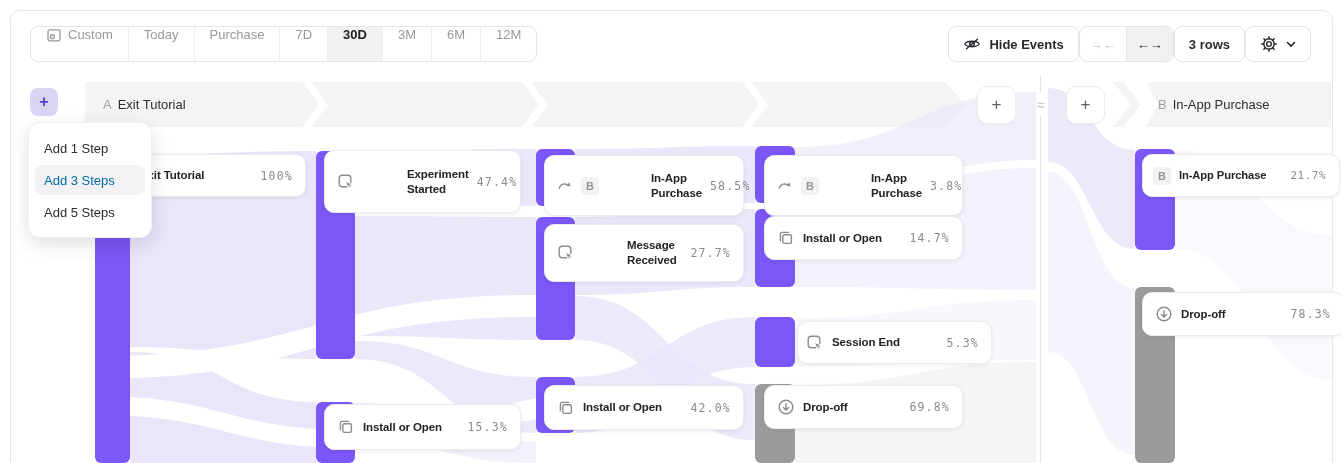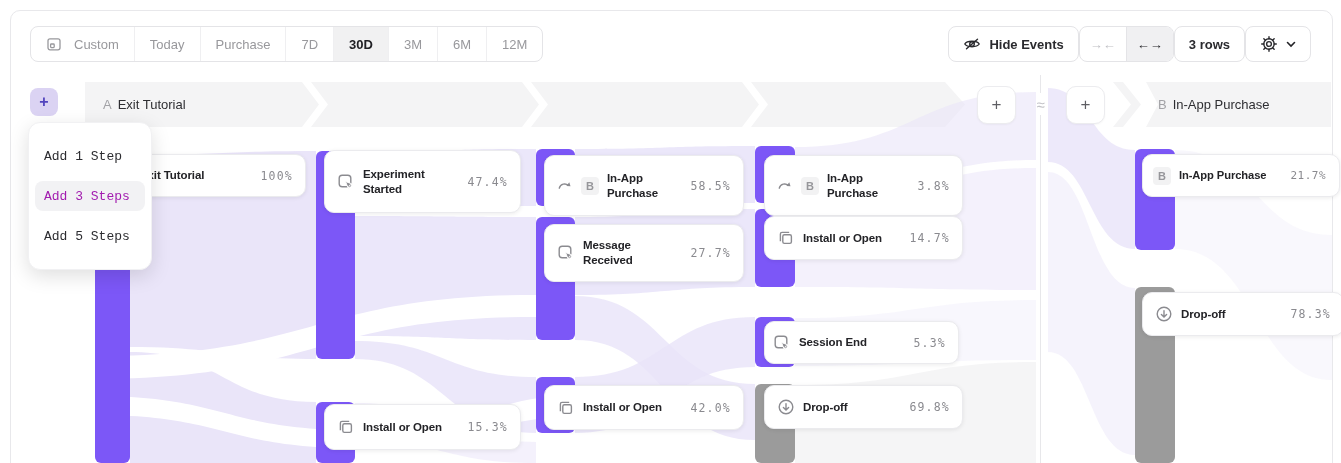--- a/index.html
+++ b/index.html
@@ -4,21 +4,21 @@
 <style>
   html,body{margin:0;padding:0;width:1341px;height:463px;background:#fff;
     font-family:"Liberation Sans",sans-serif;overflow:hidden;position:relative;}
   .abs{position:absolute;}
   
   .app-card{position:absolute;left:10px;top:10px;width:1321px;height:470px;
     border:1px solid #E8E8EB;border-radius:10px;background:#fff;}
   
   .seg{position:absolute;left:30px;top:26px;height:34px;display:flex;align-items:stretch;
     border:1px solid #E4E4E7;border-radius:8px;background:#fff;overflow:hidden;}
-  .seg-item{display:flex;align-items:center;gap:12px;padding:0 15px;font-size:13px;
+  .seg-item{display:flex;align-items:flex-start;gap:6px;padding:0 15px;font-size:13px;
     color:#98989C;font-weight:500;border-left:1px solid #EFEFF1;cursor:pointer;white-space:nowrap;}
   .seg-item:first-child{border-left:none;}
   .seg-item.active{background:#F1F1F2;color:#212125;font-weight:700;}
   .rtools{position:absolute;right:30px;top:26px;display:flex;height:36px;}
   .tbtn{display:inline-flex;align-items:center;gap:8px;padding:0 14px;border:1px solid #E4E4E7;
     border-radius:8px;background:#fff;font-size:13px;font-weight:700;color:#2A2A2E;cursor:pointer;}
   .tseg{display:flex;border:1px solid #E4E4E7;border-radius:8px;overflow:hidden;background:#fff;}
   .tseg-cell{display:flex;align-items:center;padding:0 10px;font-size:13px;cursor:pointer;}
   .tseg-cell.dim{color:#BFBFC4;}
   .tseg-cell.on{background:#F0F0F2;color:#232327;border-left:1px solid #E4E4E7;font-weight:600;}
@@ -40,33 +40,33 @@
   .plus-white{position:absolute;width:37px;height:36px;border-radius:10px;background:#fff;
     border:1px solid #ECECEF;color:#5E5E63;font-size:17px;display:flex;align-items:center;
     justify-content:center;cursor:pointer;box-shadow:0 1px 2px rgba(0,0,0,.04);z-index:5;}
   .divider{position:absolute;left:1040px;top:75px;width:1px;height:388px;background:#E7E7EA;}
   .approx{position:absolute;left:1029px;top:93px;width:23px;height:22px;background:#fff;
     color:#C3C3C8;font-size:15px;display:flex;align-items:center;justify-content:center;}
   
   .menu{position:absolute;left:28px;top:122px;width:110px;background:#fff;border-radius:12px;
     border:1px solid #F1F1F3;box-shadow:0 6px 20px rgba(0,0,0,.13);padding:8px 6px;z-index:40;}
   .menu-item{height:30px;display:flex;align-items:center;padding:0 9px;font-size:13px;
-    color:#2D2D31;border-radius:8px;cursor:pointer;white-space:nowrap;margin:10px 0;font-family:Liberation Mono, monospace;}
-  .menu-item.hl{background:#F2F2F4;color:#a21caf;}
+    color:#2D2D31;border-radius:8px;cursor:pointer;white-space:nowrap;margin:2px 0;}
+  .menu-item.hl{background:#F2F2F4;color:#0369a1;}
   
   .bar{position:absolute;border-radius:6px;background:#7C57F7;z-index:10;cursor:pointer;}
   .bar.gray{background:#9B9B9B;}
   
   .node{position:absolute;background:#fff;border:1px solid #EBEBEE;border-radius:10px;
     box-shadow:0 1px 4px rgba(0,0,0,.08);display:flex;align-items:center;gap:8px;
     padding:0 12px;z-index:20;cursor:pointer;}
   .node .label{font-size:11.5px;font-weight:700;color:#232327;line-height:1.3;letter-spacing:-.1px;}
   .node .pct{margin-left:auto;font-family:"DejaVu Sans Mono",monospace;font-size:11.5px;
     color:#8A8A8F;letter-spacing:1.2px;white-space:nowrap;}
-  .node .wrap{width:72px;}
+  .node .wrap{width:72px;margin-left:44px;}
   .badge{width:18px;height:18px;border-radius:4px;background:#F2F2F3;color:#96969A;
     font-size:11px;font-weight:700;display:flex;align-items:center;justify-content:center;flex:0 0 auto;}
   .nowrap{white-space:nowrap;}
   svg{flex:0 0 auto;display:block;}
   #ribbons{position:absolute;left:0;top:0;z-index:1;pointer-events:none;}
 </style>
 </head>
 <body>
 
 <div class="app-card"></div>
@@ -272,21 +272,21 @@
 
 <div class="node" style="left:764px;top:216px;width:173px;height:42px;">
   <svg width="18" height="18" viewBox="0 0 18 18" fill="none" stroke="#8B8B90" stroke-width="1.4">
       <rect x="5.8" y="5.8" width="8.6" height="8.6" rx="1.6"></rect>
       <path d="M12.2 3.4H5A1.6 1.6 0 0 0 3.4 5v7.2"></path>
     </svg>
   <span class="label nowrap">Install or Open</span>
   <span class="pct">14.7%</span>
 </div>
 
-<div class="node" style="left:764px;top:321px;width:173px;height:41px;padding-left:8px;">
+<div class="node" style="left:797px;top:321px;width:173px;height:41px;padding-left:8px;">
   <svg width="18" height="18" viewBox="0 0 18 18" fill="none" stroke="#8B8B90" stroke-width="1.4">
       <rect x="2.2" y="2.2" width="11.6" height="11.6" rx="3"></rect>
       <path fill="#8B8B90" stroke="#fff" stroke-width="1" d="M8.5 8.5l7 2.6-3.1 1.2-1.2 3.1z"></path>
     </svg>
   <span class="label nowrap">Session End</span>
   <span class="pct">5.3%</span>
 </div>
 
 <div class="node" style="left:764px;top:385px;width:173px;height:42px;">
   <svg width="18" height="18" viewBox="0 0 18 18" fill="none" stroke="#8B8B90" stroke-width="1.4" stroke-linecap="round">

